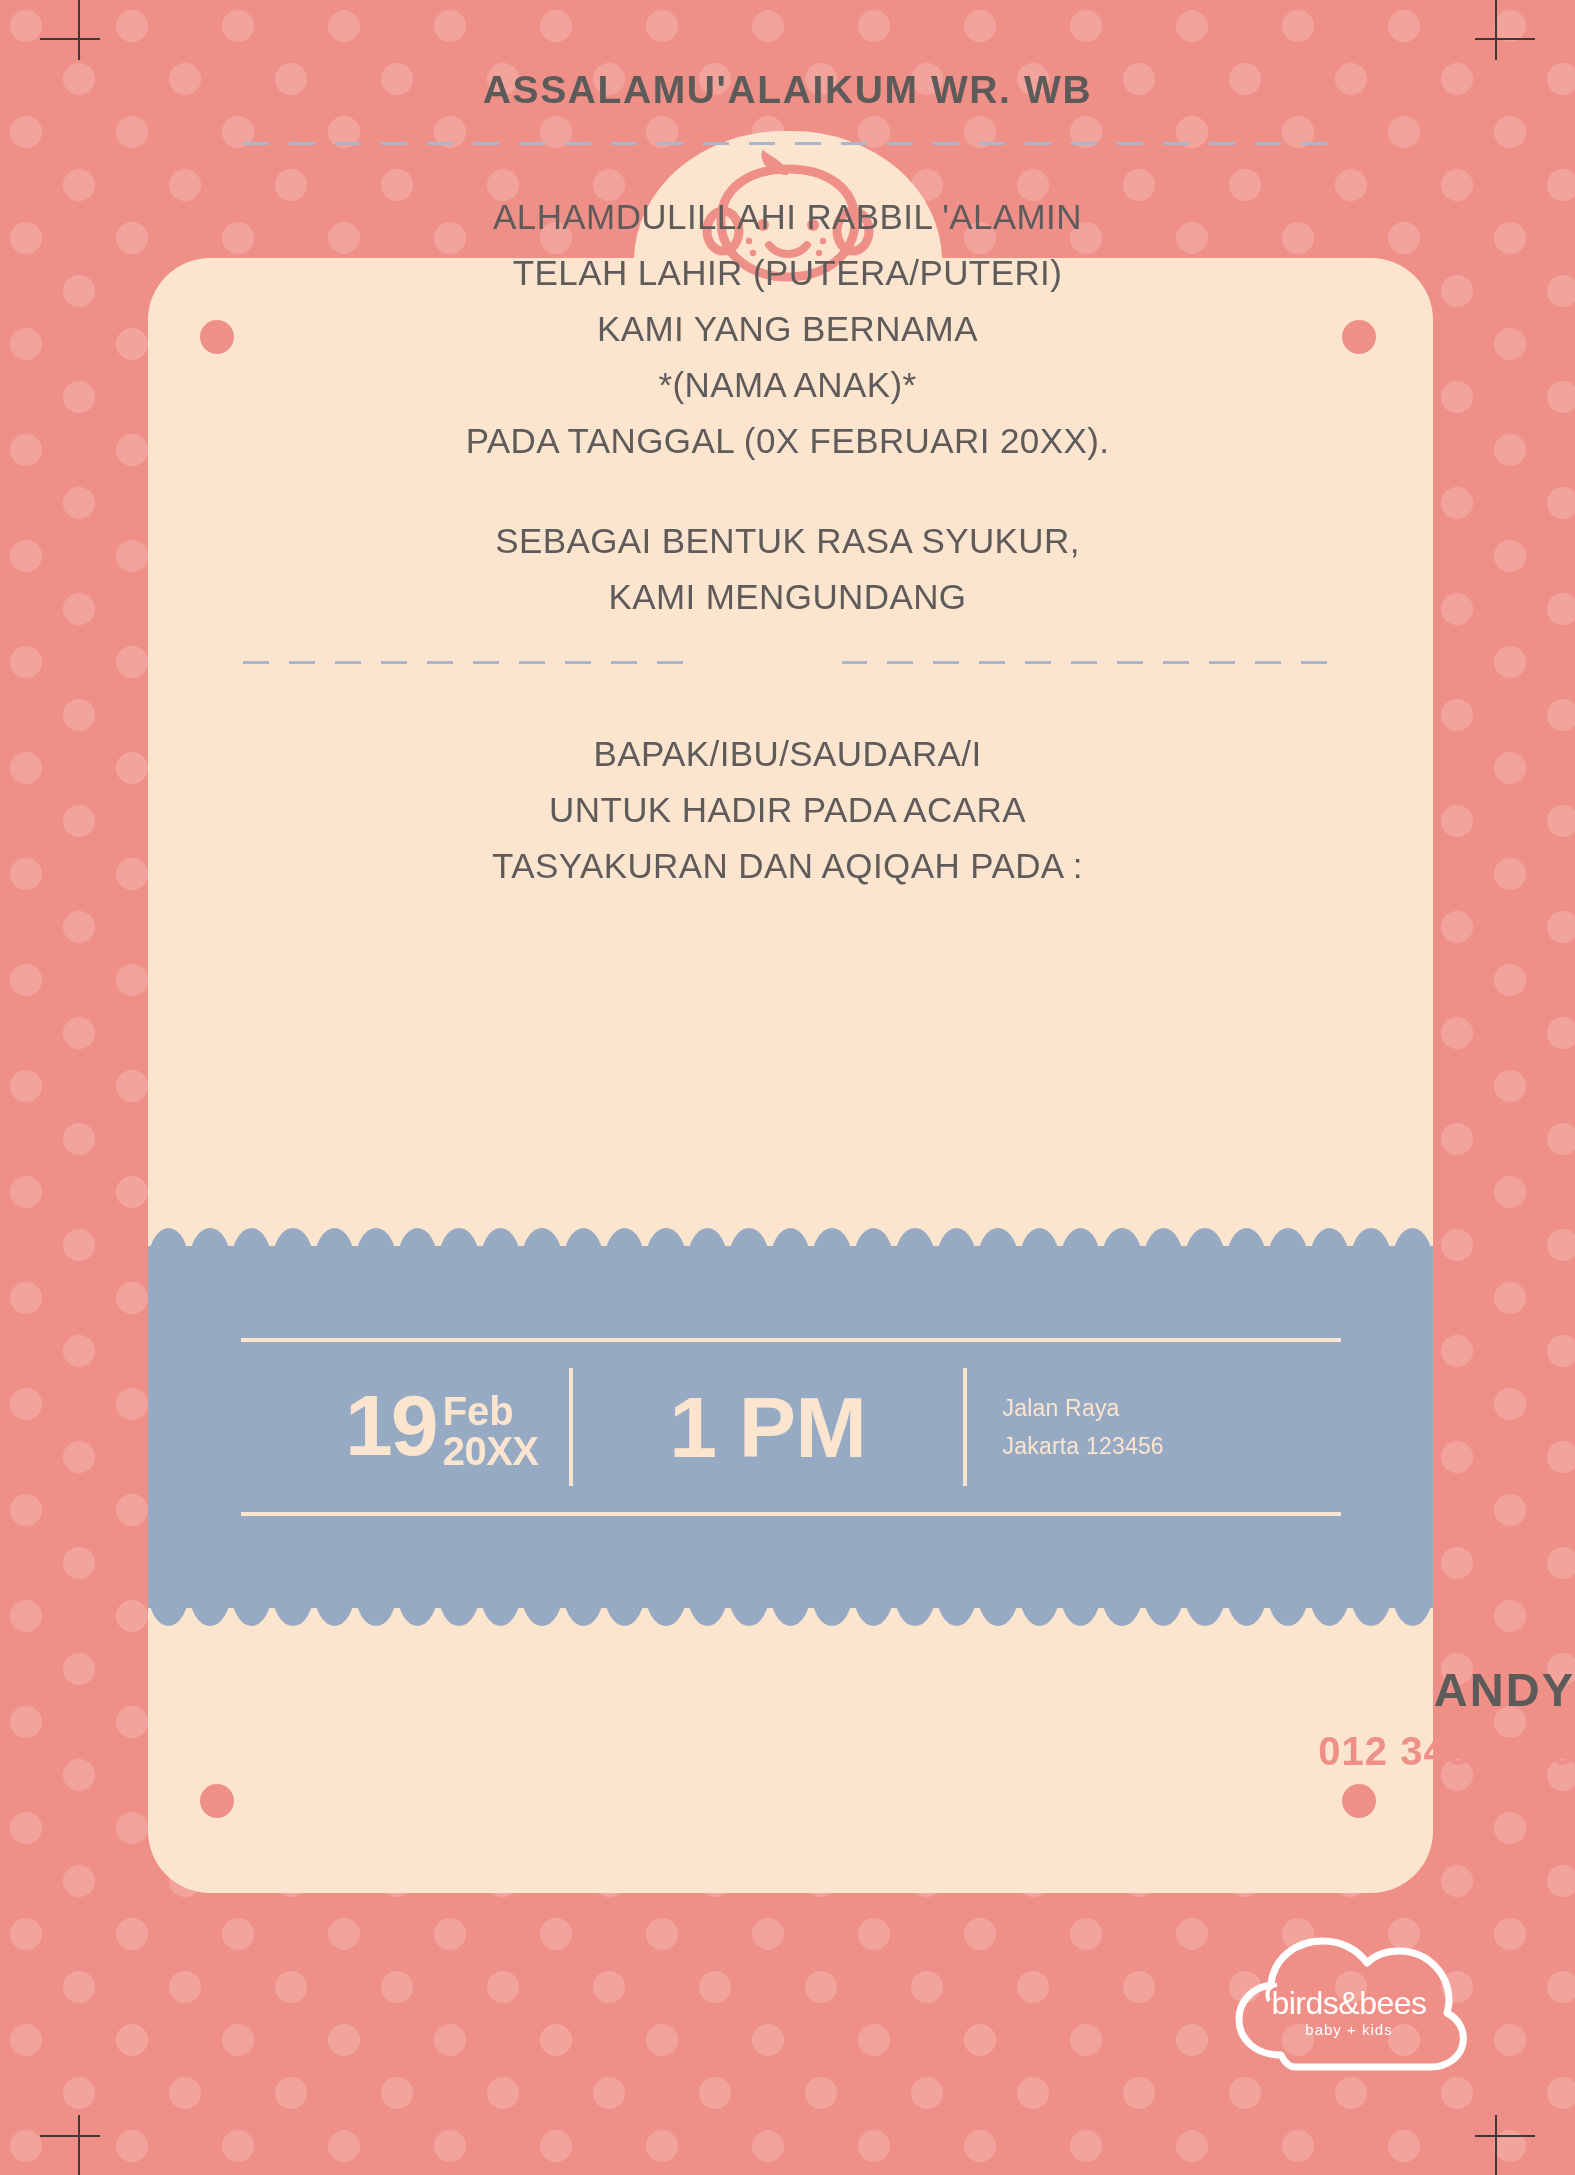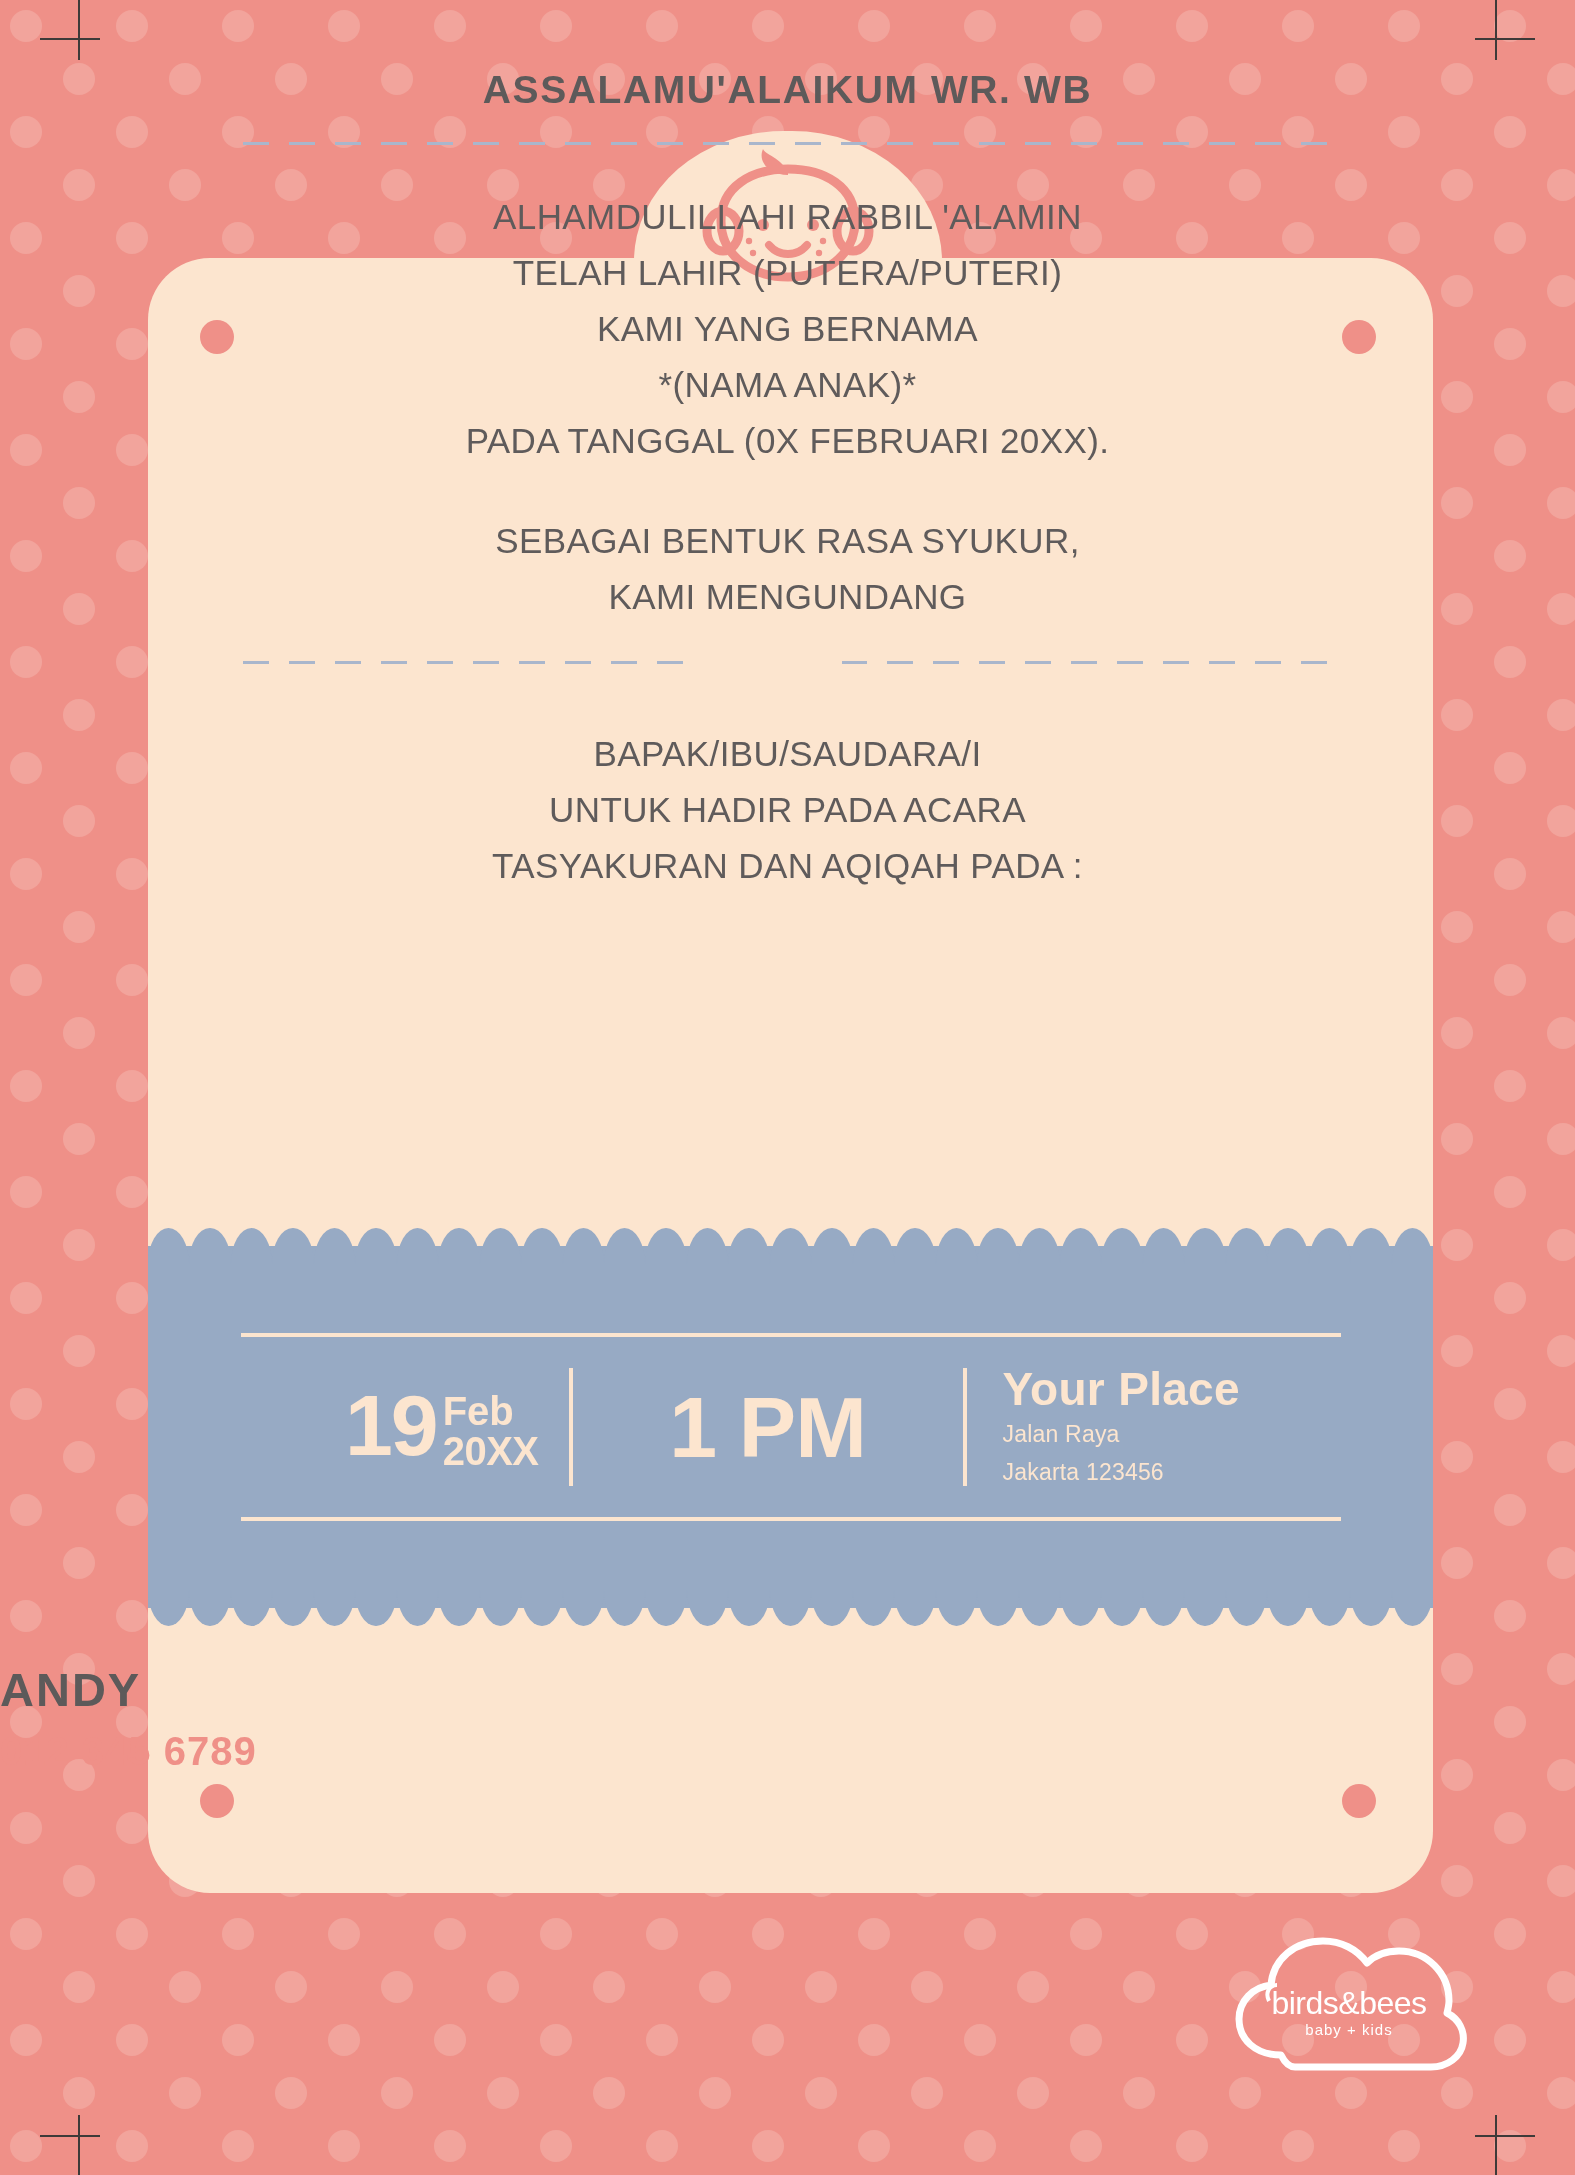--- a/index.html
+++ b/index.html
@@ -217,21 +217,21 @@
     line-height: 38px;
     letter-spacing: 0.2px;
   }
 
   
   #contact {
     position: absolute;
     left: 0;
     top: 1662px;
     width: 1575px;
-    text-align: left;
+    text-align: right;
     z-index: 13;
   }
   #contact-name {
     font-size: 47px;
     font-weight: bold;
     letter-spacing: 2px;
     color: #5d5a5a;
   }
   #contact-phone {
     margin-top: 12px;
@@ -432,21 +432,20 @@
         <div id="day">19</div>
         <div id="date-right">
           <div id="mon">Feb</div>
           <div id="yr">20XX</div>
         </div>
       </div>
       <div class="band-sep"></div>
       <div id="col-time">1 PM</div>
       <div class="band-sep"></div>
       <div id="col-place">
-        <div id="place-name">Your Place</div>
         <div class="place-line">Jalan Raya</div>
         <div class="place-line">Jakarta 123456</div>
       </div>
     </div>
     <div class="band-rule"></div>
   </div>
 </div>
 
 <div id="contact">
   <div id="contact-name">ANDY</div>

